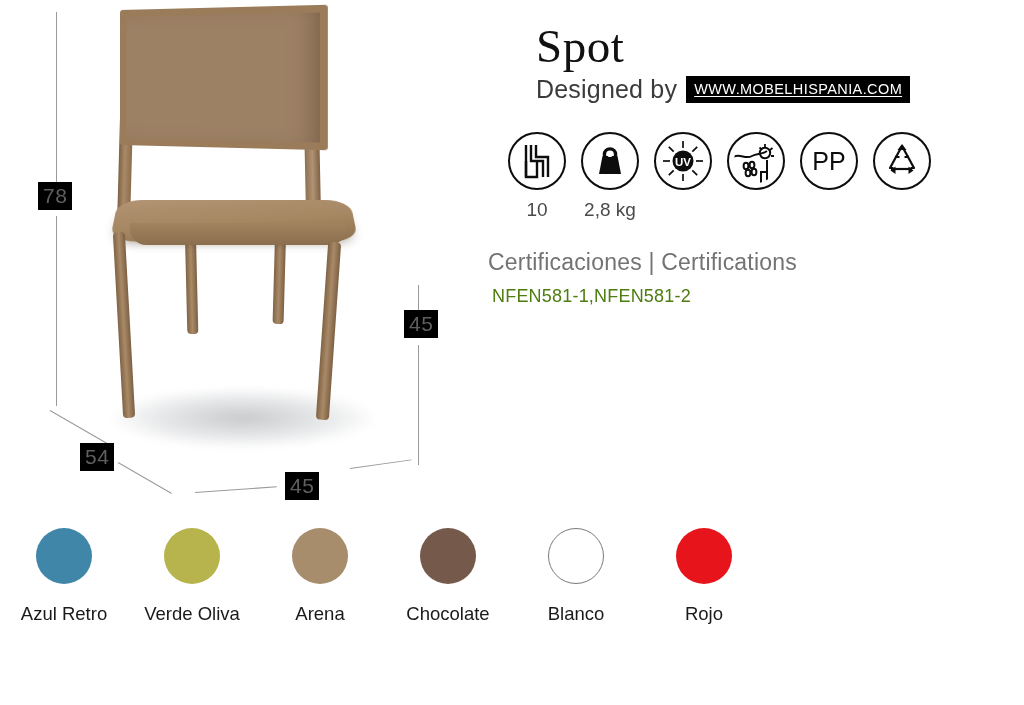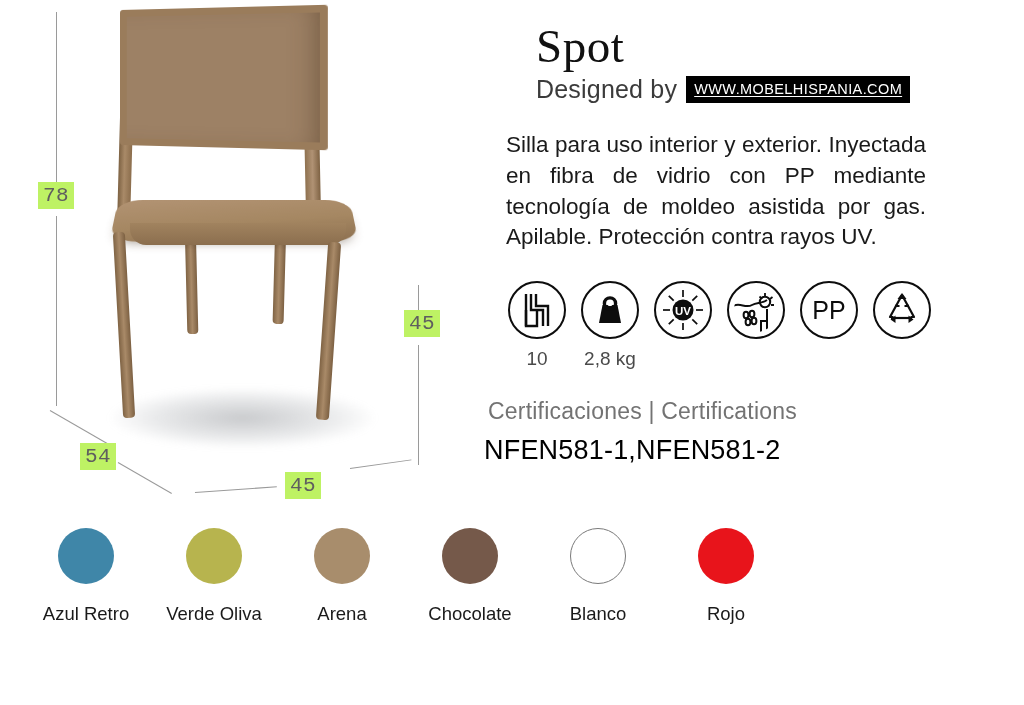--- a/index.html
+++ b/index.html
@@ -99,22 +99,22 @@
   .leg-br { left: 166px; top: 210px; width: 11px; height: 104px; transform: rotate(1.6deg); }
 
   
   .dim-line { position: absolute; background: #9a9a9a; }
   .dim-v { width: 1px; }
 
   .dim-label {
     position: absolute;
     color: #5f5f5f;
     font-size: 21px;
-    font-family: Liberation Mono, monospace;
-    background: #bef264;
+    font-family: Liberation Sans, sans-serif;
+    background: #000000;
     padding: 2px 5px;
     letter-spacing: .5px;
   }
 
   .dim-diag {
     position: absolute;
     height: 1px;
     background: #9a9a9a;
     transform-origin: left center;
   }
@@ -193,34 +193,33 @@
   }
 
   
   .cert-heading {
     margin: 28px 0 0 4px;
     font-size: 23px;
     color: #4a8ca0;
     letter-spacing: .2px;
   }
   .cert-value {
-    margin: 10px 0 0 0;
-    font-size: 27px;
-    color: #000000;
+    margin: 10px 0 0 8px;
+    font-size: 18px;
+    color: #4d7c0f;
     letter-spacing: .2px;
   }
 
   
   #swatch-row {
     position: absolute;
     left: 0; top: 528px;
     width: 1024px; height: 120px;
     display: flex;
     align-items: flex-start;
-    padding-left: 22px;
   }
   .swatch-cell {
     display: flex;
     flex-direction: column;
     align-items: center;
     width: 128px;
   }
   .swatch-dot {
     width: 56px; height: 56px;
     border-radius: 50%;
@@ -273,27 +272,20 @@
 
   <div id="info-panel">
 
     <h1 class="product-title">Spot</h1>
 
     <div class="designed-row">
       <span class="designed-by">Designed by</span>
       <span class="brand-tag"><span>WWW.MOBELHISPANIA.COM</span></span>
     </div>
 
-    <div class="description">
-      <span>Silla para uso interior y exterior.</span>
-      <span>Inyectada en fibra de vidrio</span>
-      <span>con PP mediante tecnología de</span>
-      <span>moldeo asistida por gas. Apilable.</span>
-      <span class="lastline">Protección contra rayos UV.</span>
-    </div>
 
     <div class="icon-strip">
 
       <div class="icon-cell">
         <div class="icon-circle">
           <svg width="40" height="40" viewBox="0 0 40 40">
             <g fill="none" stroke="#0d0d0d" stroke-width="2.4" stroke-linejoin="miter">
               <polyline points="9,4 9,36"></polyline>
               <polyline points="9,20 9,36 20,36 20,20"></polyline>
               <polyline points="14,4 14,20 26,20 26,36"></polyline>

